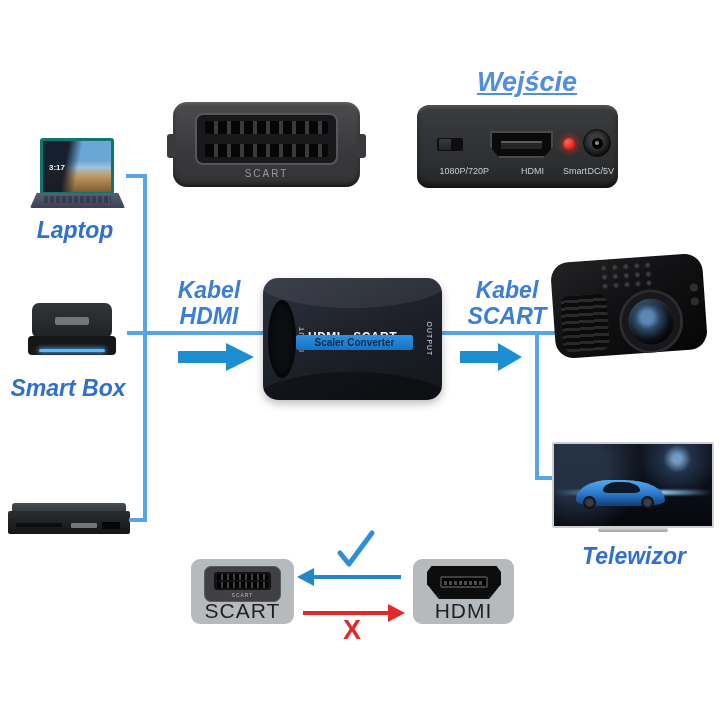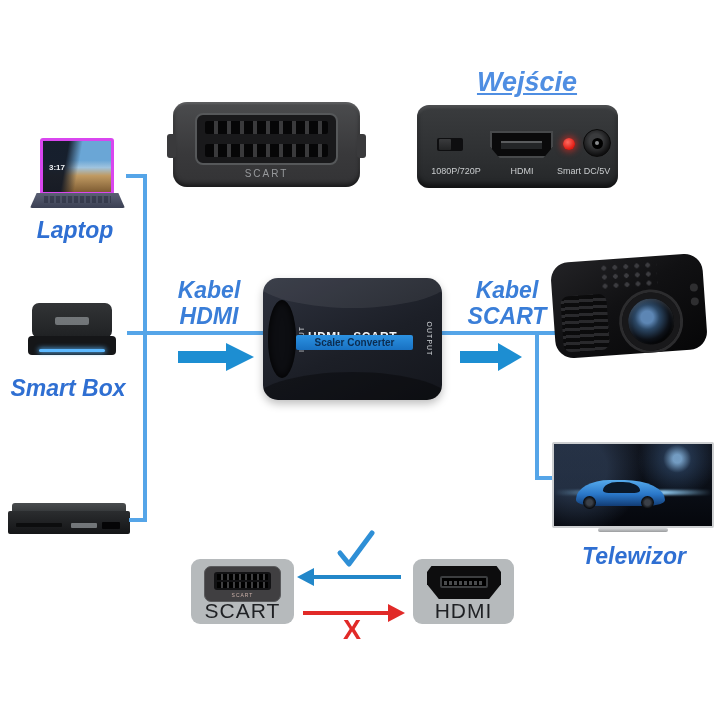--- a/index.html
+++ b/index.html
@@ -54,25 +54,25 @@
     background:#232527; border-top:2px solid #5a5c5e; }
   .rear .led { position:absolute; left:146px; top:33px; width:12px; height:12px; border-radius:50%;
     background:radial-gradient(circle at 40% 35%, #ff6b60, #e01810 70%);
     box-shadow:0 0 6px 2px rgba(255,40,30,.55); }
   .rear .jack { position:absolute; left:166px; top:24px; width:28px; height:28px; border-radius:50%;
     background:radial-gradient(circle at 45% 40%, #3a3b3d 0 30%, #101011 70%); border:1px solid #0a0a0a;
     display:flex; align-items:center; justify-content:center; }
   .rear .jack .hole { width:11px; height:11px; border-radius:50%; background:#000;
     display:flex; align-items:center; justify-content:center; }
   .rear .jack .pin { width:4px; height:4px; border-radius:50%; background:#8a8c8e; }
-  .rear .plabel { position:absolute; top:61px; color:#c9ccce; font-size:9px; text-align:center; white-space:nowrap; }
+  .rear .plabel { position:absolute; top:61px; color:#c9ccce; font-size:9px; text-align:right; white-space:nowrap; }
 
   
   .laptop .screen { position:absolute; left:10px; top:0; width:74px; height:57px;
-    background:#3b82f6; border:3px solid #d946ef; border-radius:3px; overflow:hidden; }
+    background:#3b82f6; border:3px solid #0f766e; border-radius:3px; overflow:hidden; }
   .laptop .wall {
     position:absolute; inset:0;
     background:
       linear-gradient(100deg, rgba(18,24,36,.95) 0 34%, rgba(18,24,36,0) 52%),
       linear-gradient(180deg,#6aa6d6 0 38%, #9fc3de 52%, #c09a62 68%, #7e5c33 100%); }
   .laptop .time { position:absolute; left:6px; top:22px; color:#eef2f6; font-size:8px; font-weight:bold; }
   .laptop .base { position:absolute; left:0; top:55px; width:95px; height:15px;
     background:linear-gradient(180deg,#5a6074,#3b4053);
     clip-path:polygon(7% 0,93% 0,100% 100%,0 100%); border-radius:2px; }
   .laptop .kb { position:absolute; left:14px; top:58px; width:67px; height:7px;

